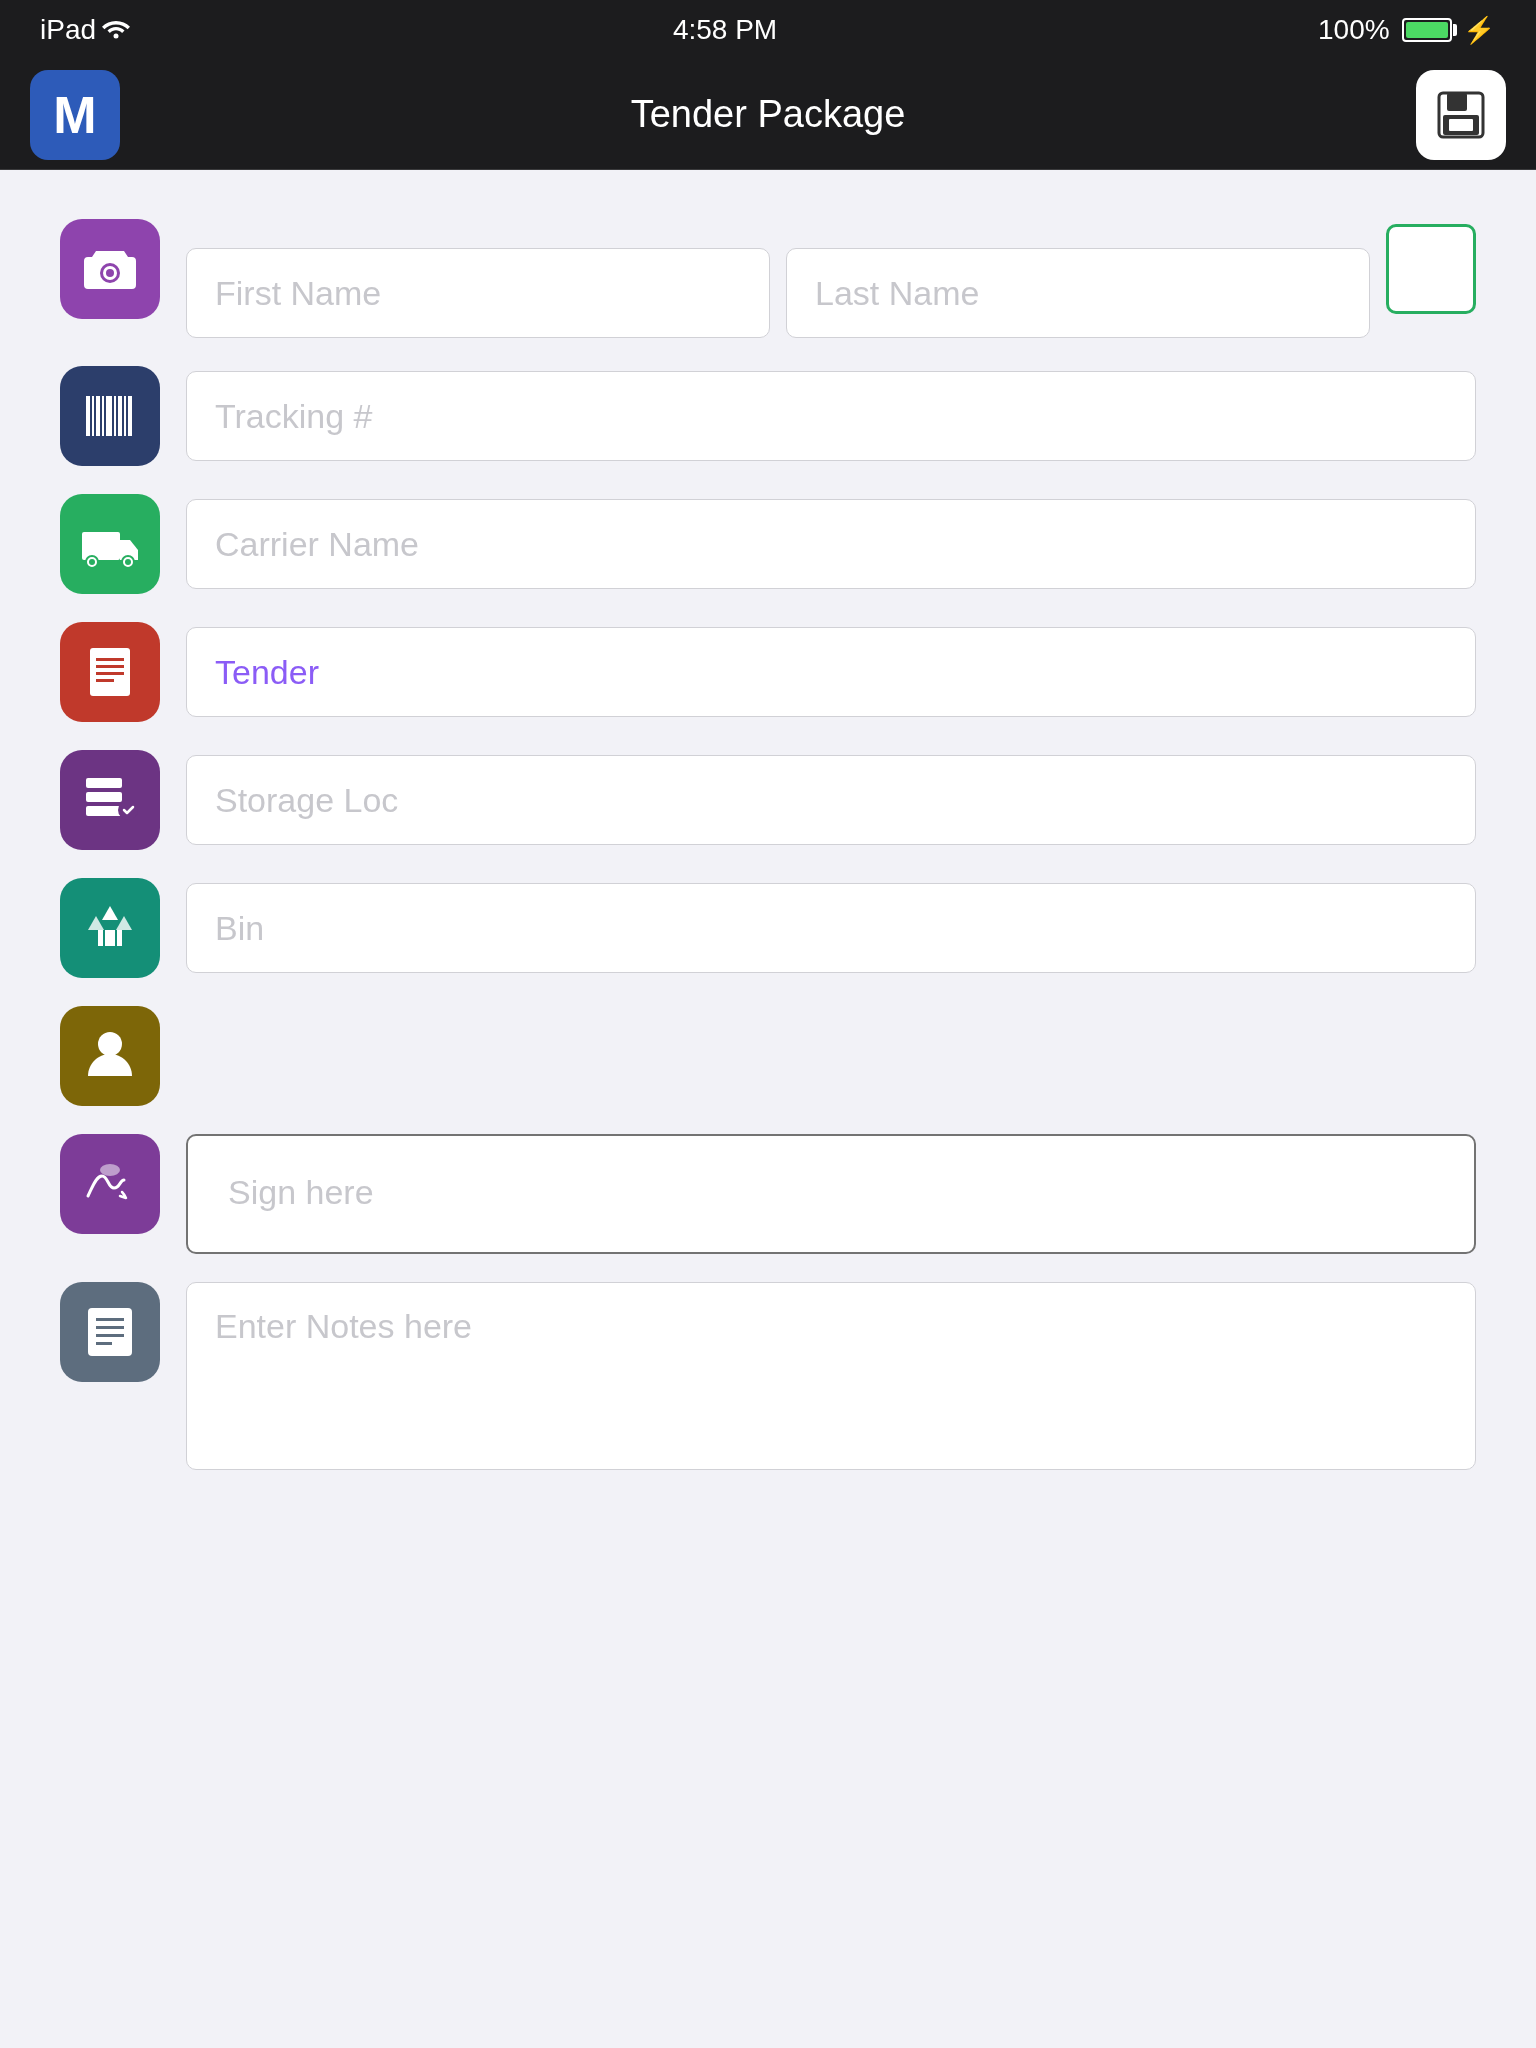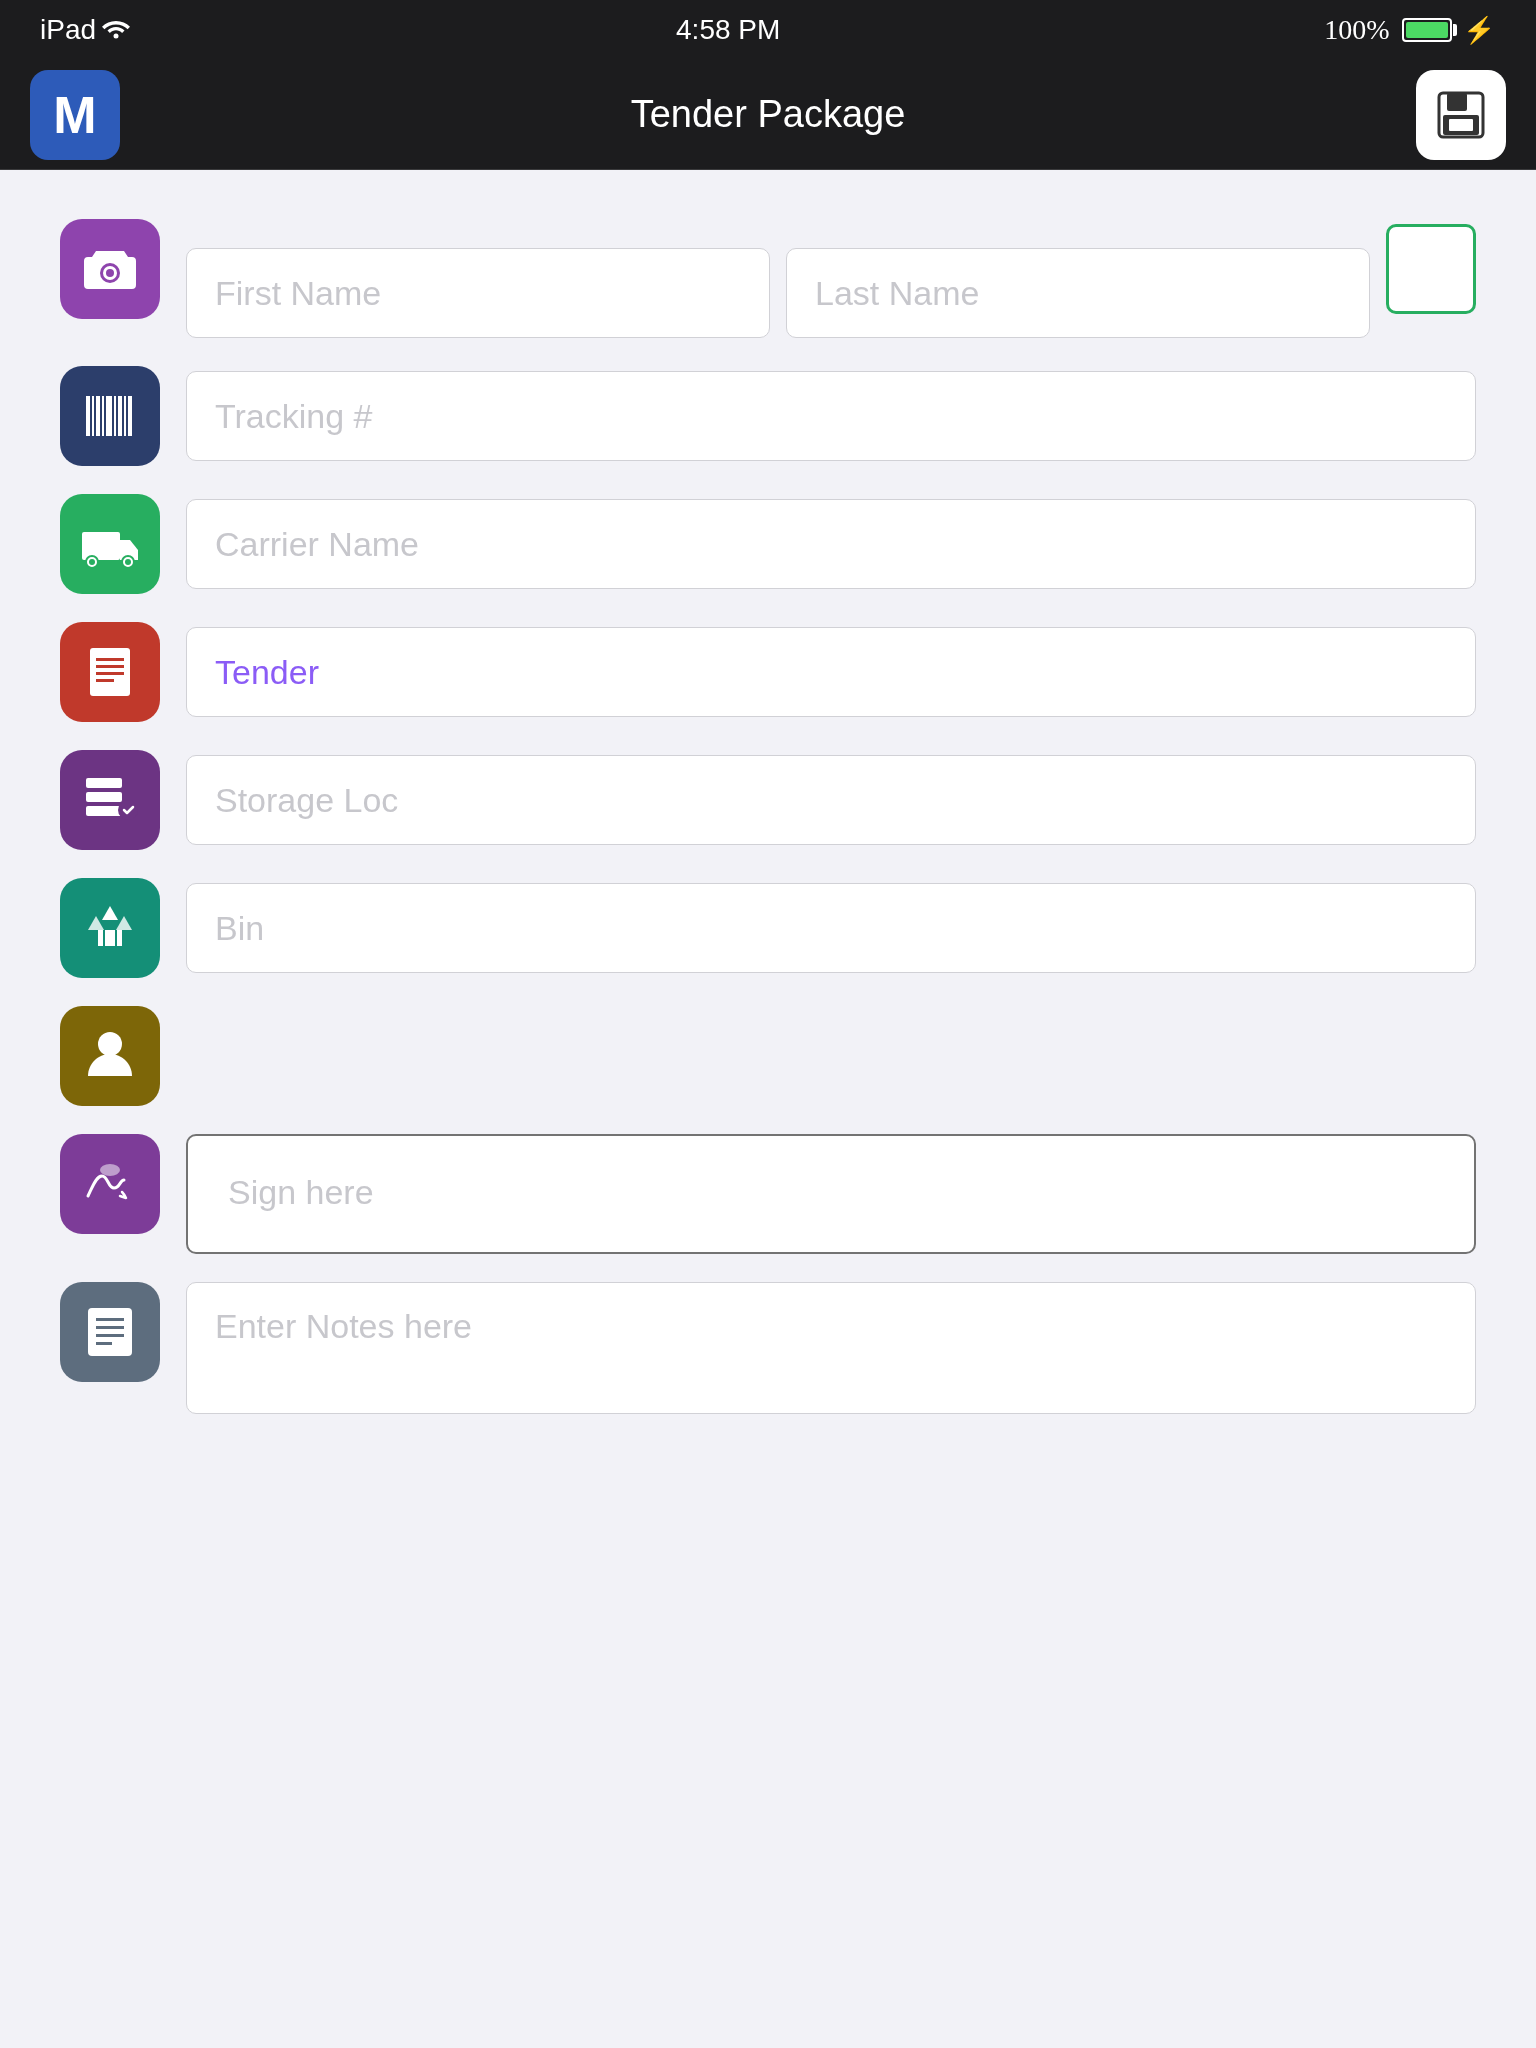--- a/index.html
+++ b/index.html
@@ -26,21 +26,20 @@
     }
     .status-left {
       display: flex;
       align-items: center;
       gap: 4px;
     }
     .status-right {
       display: flex;
       align-items: center;
       gap: 12px;
-      font-family: Liberation Serif, serif;
     }
     .battery-container {
       display: flex;
       align-items: center;
       gap: 6px;
     }
     .battery-icon {
       width: 50px;
       height: 24px;
       border: 2px solid white;
@@ -215,21 +214,21 @@
       align-items: flex-end;
     }
 
     .notes-row {
       display: flex;
       align-items: flex-start;
       margin-bottom: 28px;
     }
     .notes-textarea {
       flex: 1;
-      height: 132px;
+      height: 188px;
       background: white;
       border: 1px solid #d1d1d6;
       border-radius: 10px;
       padding: 24px 28px;
       font-size: 34px;
       color: #333;
       outline: none;
       resize: none;
       font-family: -apple-system, 'Helvetica Neue', Arial, sans-serif;
     }

